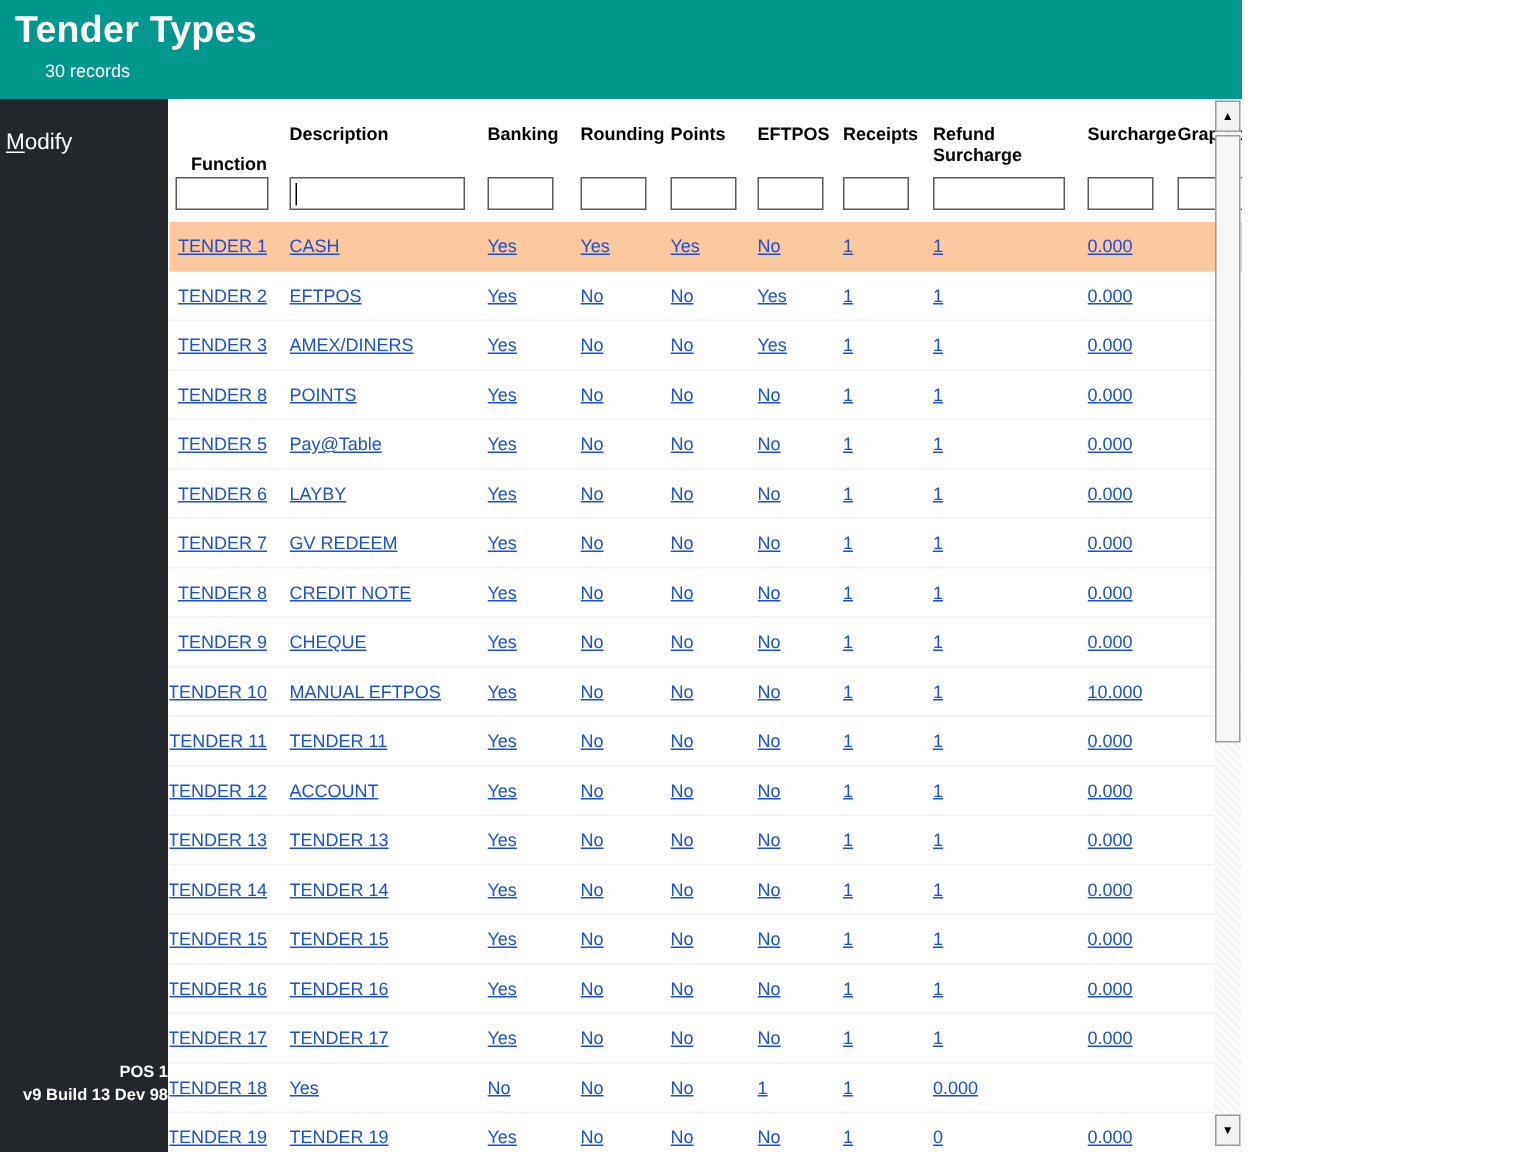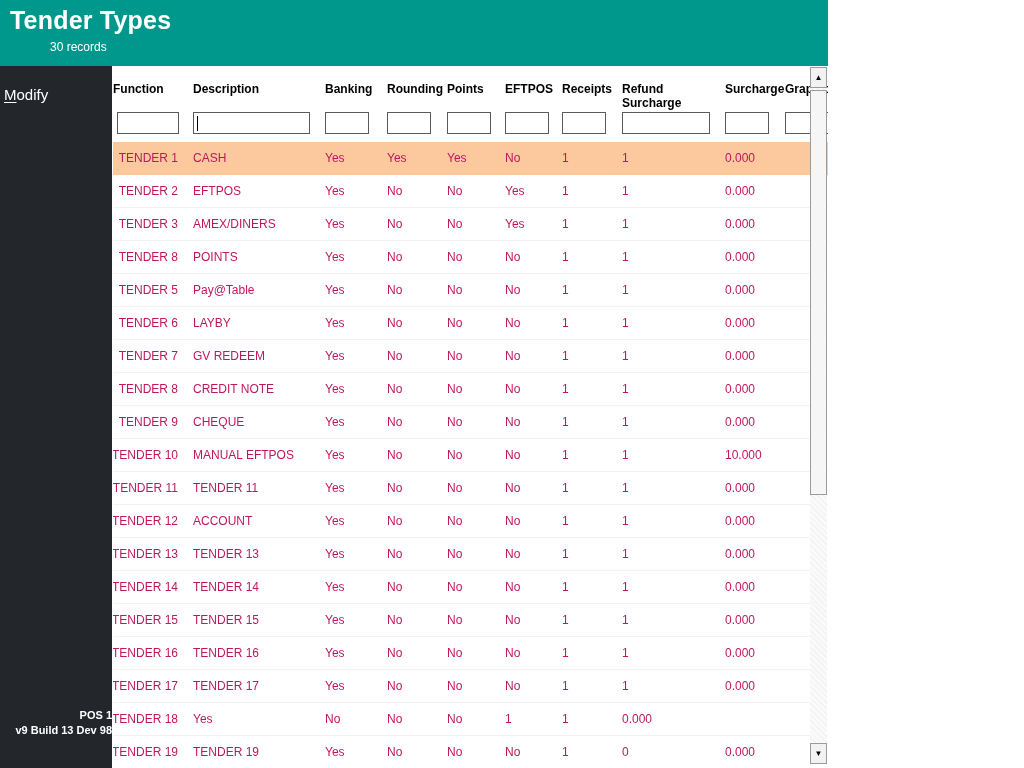--- a/index.html
+++ b/index.html
@@ -3,51 +3,51 @@
 <meta charset="utf-8">
 <style>
   * { margin:0; padding:0; box-sizing:border-box; }
   html,body { width:1024px; height:768px; overflow:hidden; }
   body { font-family:"Liberation Sans", sans-serif; background:#fff; }
   .app { position:relative; width:828px; height:768px; background:#fff; overflow:hidden; }
 
   
   .header { position:absolute; top:0; left:0; width:1024px; height:66px; background:#00988C; color:#fff; }
   .header-title { position:absolute; left:10px; top:6px; font-size:25px; font-weight:700; letter-spacing:0.2px; }
-  .header-sub { position:absolute; left:30px; top:40px; font-size:12px; font-weight:400;margin-left:20px; }
+  .header-sub { position:absolute; left:30px; top:40px; font-size:12px; font-weight:400; }
   .header-icons { position:absolute; right:12px; top:0; height:66px; display:flex; align-items:center; gap:26px; }
   .eye-btn svg { display:block; }
   .hdr-txt-btn { font-size:21px; color:#fff; line-height:1; cursor:default; }
 
   
   .sidebar { position:absolute; left:0; top:66px; width:112px; height:702px; background:#23272B; color:#fff; }
   .menu-item { padding:20px 4px; font-size:15px; }
   .menu-item u { text-decoration:underline; text-underline-offset:2px; }
   .sidebar-footer { position:absolute; bottom:30px; left:0; width:100%; text-align:right;
                     font-size:11px; font-weight:700; line-height:15px; }
 
   
   .content { position:absolute; left:112px; top:66px; width:912px; height:702px; background:#fff; overflow:hidden; }
   .grid { position:absolute; left:1px; top:0; width:803px; }
   .grid-row { display:grid; grid-template-columns:80px 132px 62px 60px 58px 57px 60px 103px 60px 131px; }
 
   .col-head { font-size:12px; font-weight:700; color:#000; padding-top:16px; }
-  .col-head.c0 { padding-right:15px; }
+  .col-head.c0 { text-align:right; padding-right:15px;margin-top:20px; }
 
   .filter-row { margin-top:2px; }
   .filter-cell { position:relative; height:26px; }
   .filter-input { height:22px; border:1px solid #5a5a5a; background:#fff; font:12px "Liberation Sans",sans-serif; padding:0 3px; outline:none; }
   .fw-sm { width:44px; }
   .fw-md { width:62px; margin-left:4px; }
   .fw-lg { width:117px; }
   .fw-refund { width:88px; }
   .caret { position:absolute; left:4px; top:4px; width:1px; height:15px; background:#000; }
 
   .rows { margin-top:4px; }
-  .data-row { height:33px; border-bottom:1px solid #f2f2f2; font-size:12px; color:#be185d; }
+  .data-row { height:33px; border-bottom:1px solid #f2f2f2; font-size:12px; color:#1d4ed8;text-decoration:underline; }
   .data-row .cell { display:flex; align-items:center; overflow:hidden; white-space:nowrap; }
   .data-row .cell.c0 { justify-content:flex-end; padding-right:15px; }
   .data-row.selected { background:#FCC99E; border-bottom:1px solid #FCC99E; }
 
   
   .scrollbar { position:absolute; right:1px; top:67px; width:17px; height:697px;
                background:repeating-linear-gradient(45deg,#fbfbfb 0 2px,#f4f4f4 2px 4px); }
   .scroll-btn { position:absolute; left:0; width:17px; height:21px; background:#f2f2f2;
                 border:1px solid #9b9b9b; display:flex; align-items:center; justify-content:center;
                 font-size:8px; color:#000; }

